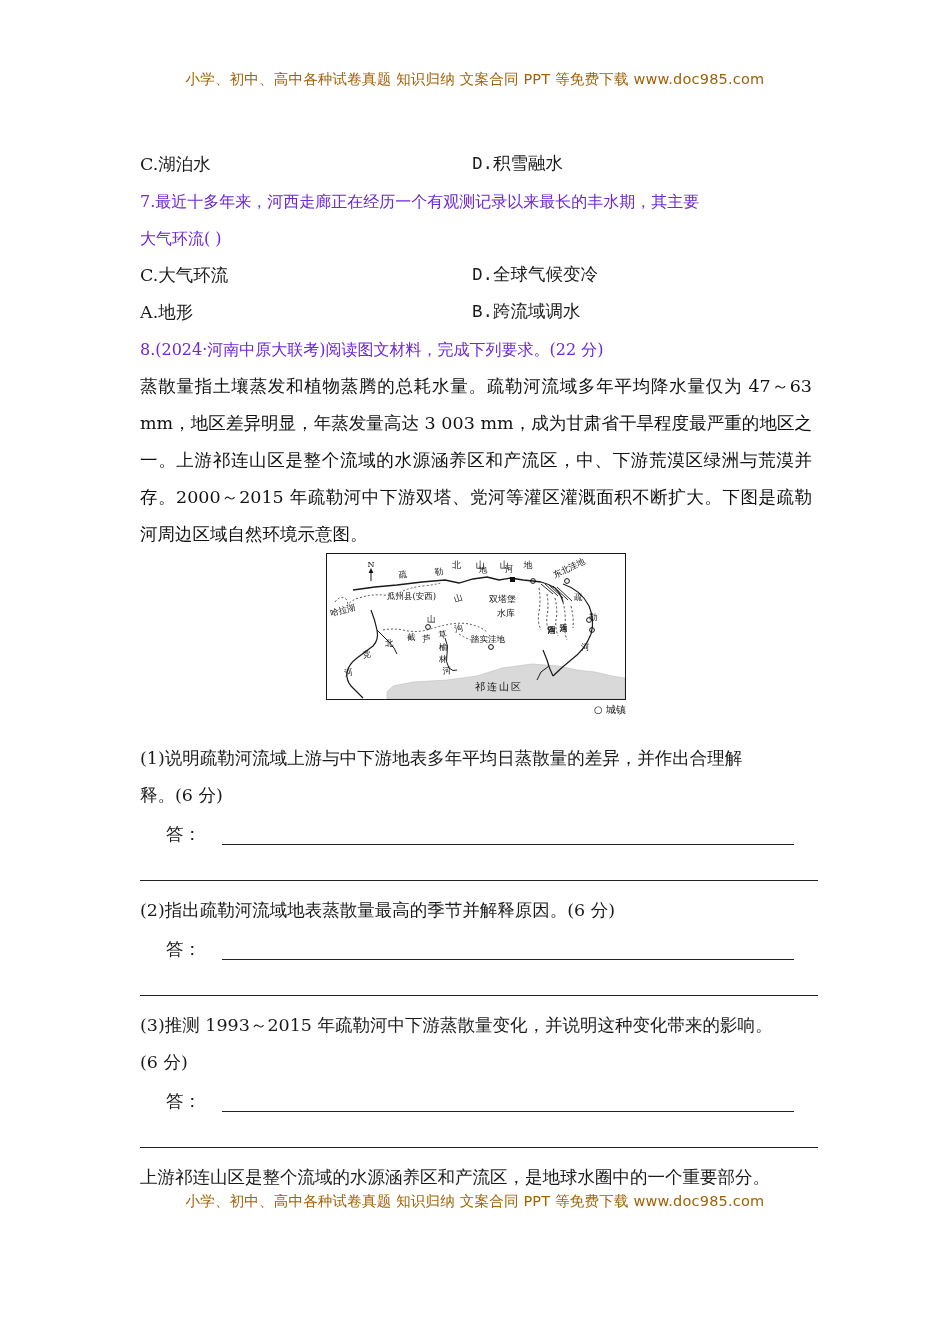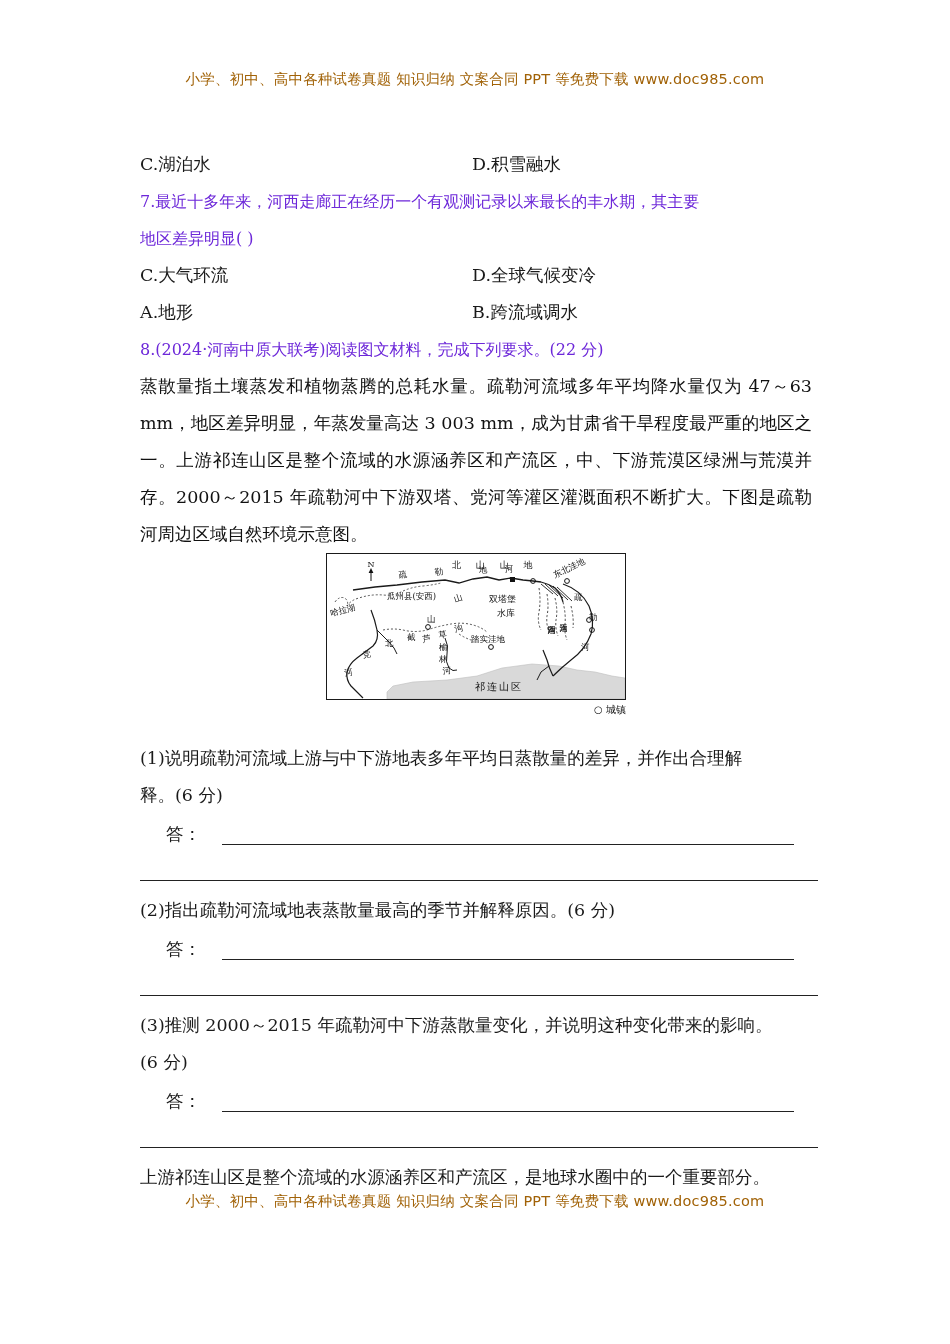--- a/index.html
+++ b/index.html
@@ -63,21 +63,21 @@
   .para-indent0 { text-indent: 0; }
 
   
   .opt-row {
     position: relative;
     font-size: 17.5px;
     line-height: 37px;
     height: 37px;
   }
   .opt-a { position: absolute; left: 0; top: 0; }
-  .opt-b { position: absolute; left: 332px; top: 0; }
+  .opt-b { position: absolute; left: 332px; top: 0; font-family: Liberation Mono, monospace; }
 
   .qline { font-size: 17.5px; line-height: 37px; }
 
   
   .ans-block { margin-top: 2px; }
   .ans-row {
     position: relative;
     height: 40px;
     font-size: 17.5px;
     line-height: 37px;
@@ -150,21 +150,21 @@
   <div class="watermark watermark-top">小学、初中、高中各种试卷真题 知识归纳 文案合同 PPT 等免费下载  www.doc985.com</div>
 
   <div class="content">
 
     <div class="opt-row">
       <span class="opt-a">C.湖泊水</span>
       <span class="opt-b">D.积雪融水</span>
     </div>
 
     <div class="line">7.最近十多年来，河西走廊正在经历一个有观测记录以来最长的丰水期，其主要</div>
-    <div class="line">地区差异明显(      )</div>
+    <div class="line">大气环流(      )</div>
 
     <div class="opt-row">
       <span class="opt-a">C.大气环流</span>
       <span class="opt-b">D.全球气候变冷</span>
     </div>
     <div class="opt-row">
       <span class="opt-a">A.地形</span>
       <span class="opt-b">B.跨流域调水</span>
     </div>
 
@@ -185,21 +185,21 @@
 
     <div class="qline">(2)指出疏勒河流域地表蒸散量最高的季节并解释原因。(6 分)</div>
     <div class="ans-block">
       <div class="ans-row">
         <span class="ans-label">答：</span>
         <span class="ans-rule-short"></span>
       </div>
       <div class="ans-rule-full"></div>
     </div>
 
-    <div class="qline">(3)推测 2000～2015 年疏勒河中下游蒸散量变化，并说明这种变化带来的影响。</div>
+    <div class="qline">(3)推测 1993～2015 年疏勒河中下游蒸散量变化，并说明这种变化带来的影响。</div>
     <div class="qline">(6 分)</div>
     <div class="ans-block">
       <div class="ans-row">
         <span class="ans-label">答：</span>
         <span class="ans-rule-short"></span>
       </div>
       <div class="ans-rule-full"></div>
     </div>
 
     <div class="qline">上游祁连山区是整个流域的水源涵养区和产流区，是地球水圈中的一个重要部分。</div>

